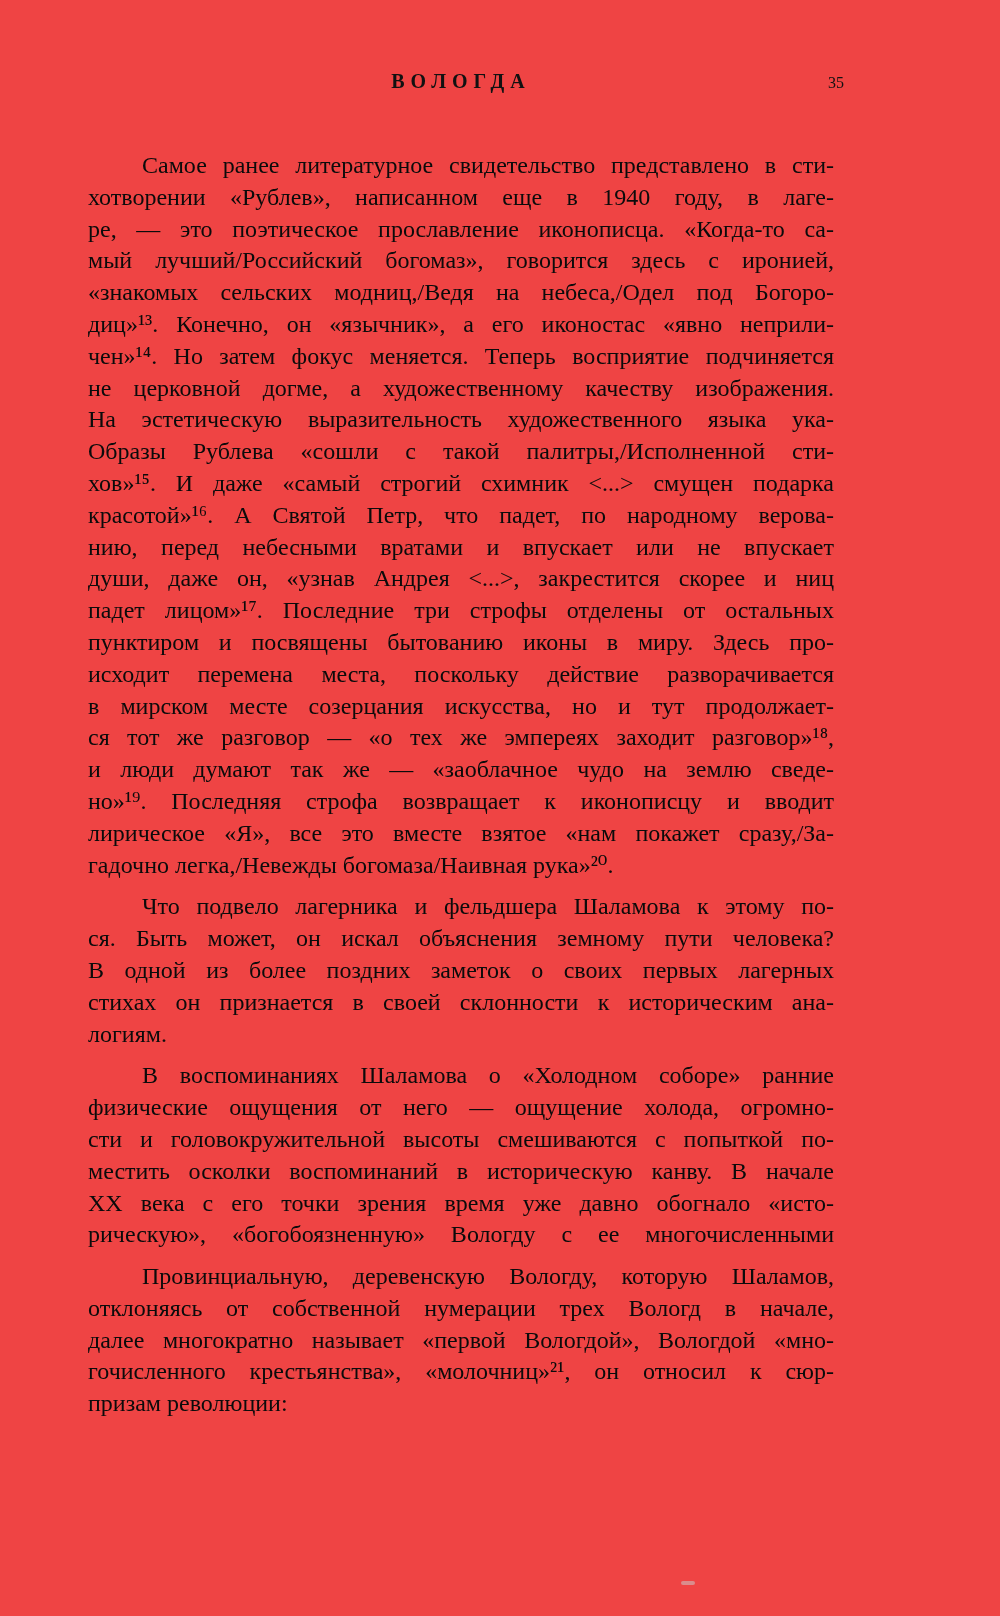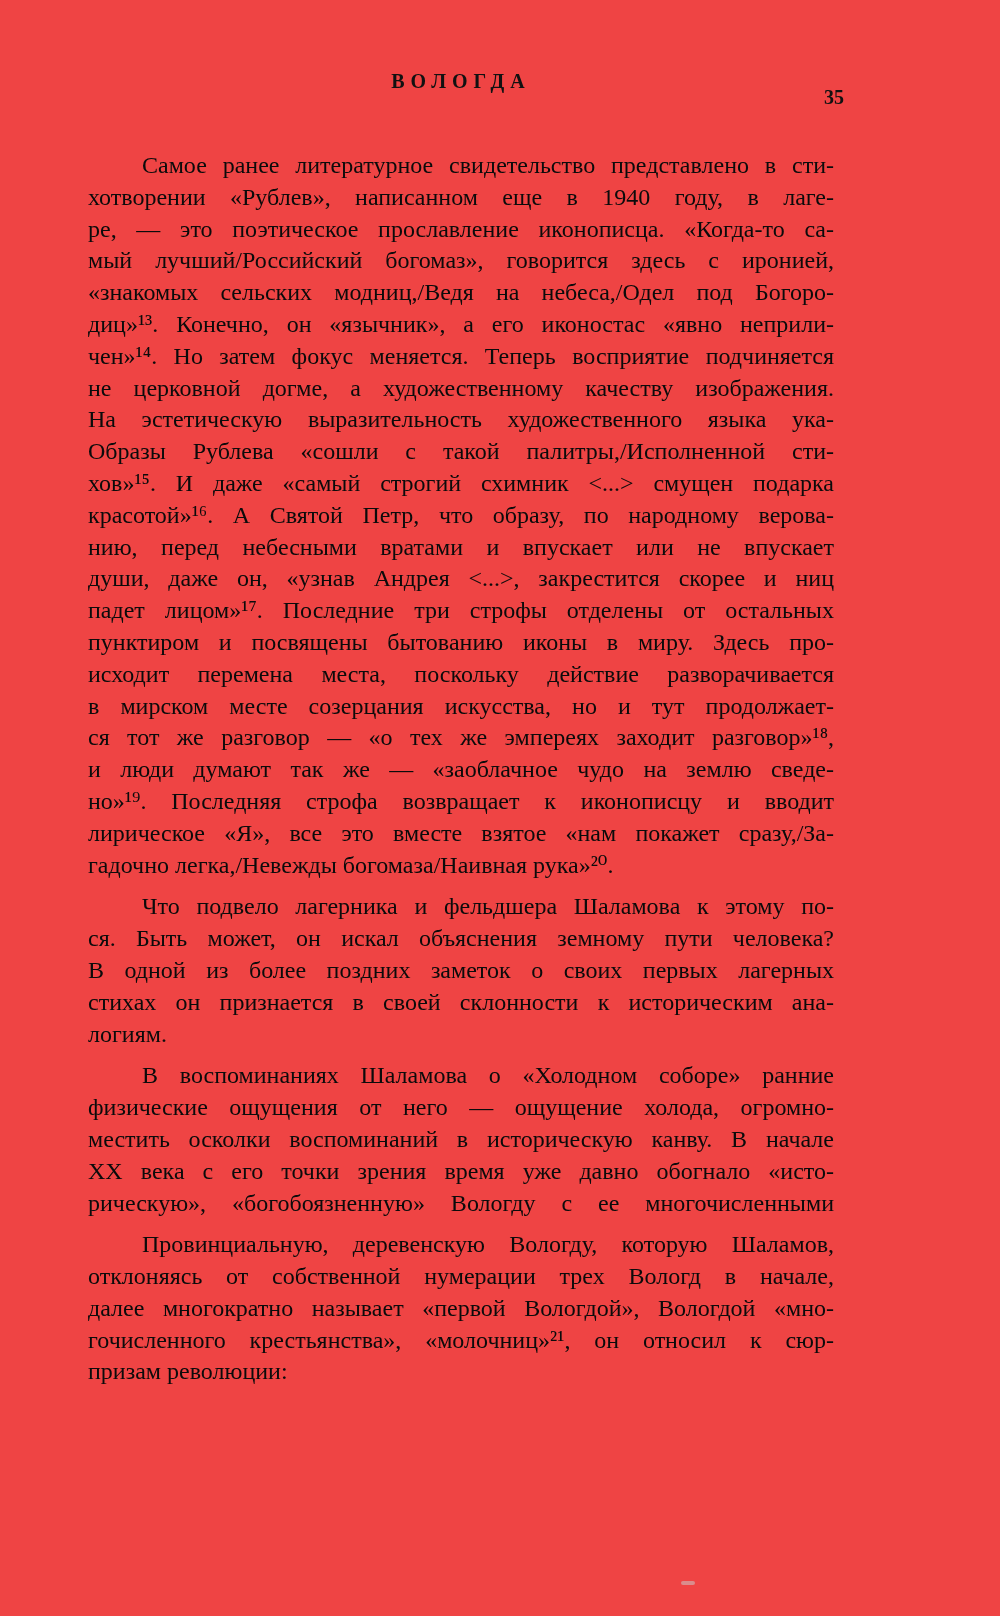--- a/index.html
+++ b/index.html
@@ -30,23 +30,23 @@
     top: 0;
     text-align: center;
     font-size: 20px;
     font-weight: bold;
     letter-spacing: 6px;
     color: #111;
   }
   .page-number {
     position: absolute;
     right: 0;
-    top: 16px;
-    font-size: 20px;
-    font-weight: bold;
+    top: 4px;
+    font-size: 16px;
+    font-weight: normal;
     color: #111;
   }
   .body-text {
     position: absolute;
     left: 78px;
     top: 140px;
     width: 766px;
     font-size: 24px;
     line-height: 31.8px;
     color: #0b0b0b;
@@ -95,21 +95,21 @@
         <div class="line">хотворении «Рублев», написанном еще в 1940 году, в лаге-</div>
         <div class="line">ре, — это поэтическое прославление иконописца. «Когда-то са-</div>
         <div class="line">мый лучший/Российский богомаз», говорится здесь с иронией,</div>
         <div class="line">«знакомых сельских модниц,/Ведя на небеса,/Одел под Богоро-</div>
         <div class="line">диц»¹³. Конечно, он «язычник», а его иконостас «явно неприли-</div>
         <div class="line">чен»¹⁴. Но затем фокус меняется. Теперь восприятие подчиняется</div>
         <div class="line">не церковной догме, а художественному качеству изображения.</div>
         <div class="line">На эстетическую выразительность художественного языка ука-</div>
         <div class="line">Образы Рублева «сошли с такой палитры,/Исполненной сти-</div>
         <div class="line">хов»¹⁵. И даже «самый строгий схимник &lt;...&gt; смущен подарка</div>
-        <div class="line">красотой»¹⁶. А Святой Петр, что образу, по народному верова-</div>
+        <div class="line">красотой»¹⁶. А Святой Петр, что падет, по народному верова-</div>
         <div class="line">нию, перед небесными вратами и впускает или не впускает</div>
         <div class="line">души, даже он, «узнав Андрея &lt;...&gt;, закрестится скорее и ниц</div>
         <div class="line">падет лицом»¹⁷. Последние три строфы отделены от остальных</div>
         <div class="line">пунктиром и посвящены бытованию иконы в миру. Здесь про-</div>
         <div class="line">исходит перемена места, поскольку действие разворачивается</div>
         <div class="line">в мирском месте созерцания искусства, но и тут продолжает-</div>
         <div class="line">ся тот же разговор — «о тех же эмпереях заходит разговор»¹⁸,</div>
         <div class="line">и люди думают так же — «заоблачное чудо на землю сведе-</div>
         <div class="line">но»¹⁹. Последняя строфа возвращает к иконописцу и вводит</div>
         <div class="line">лирическое «Я», все это вместе взятое «нам покажет сразу,/За-</div>
@@ -118,20 +118,21 @@
       <div class="paragraph">
         <div class="line first">Что подвело лагерника и фельдшера Шаламова к этому по-</div>
         <div class="line">ся. Быть может, он искал объяснения земному пути человека?</div>
         <div class="line">В одной из более поздних заметок о своих первых лагерных</div>
         <div class="line">стихах он признается в своей склонности к историческим ана-</div>
         <div class="line last">логиям.</div>
       </div>
       <div class="paragraph">
         <div class="line first">В воспоминаниях Шаламова о «Холодном соборе» ранние</div>
         <div class="line">физические ощущения от него — ощущение холода, огромно-</div>
+        <div class="line">сти и головокружительной высоты смешиваются с попыткой по-</div>
         <div class="line">местить осколки воспоминаний в историческую канву. В начале</div>
         <div class="line">ХХ века с его точки зрения время уже давно обогнало «исто-</div>
         <div class="line">рическую», «богобоязненную» Вологду с ее многочисленными</div>
       </div>
       <div class="paragraph">
         <div class="line first">Провинциальную, деревенскую Вологду, которую Шаламов,</div>
         <div class="line">отклоняясь от собственной нумерации трех Вологд в начале,</div>
         <div class="line">далее многократно называет «первой Вологдой», Вологдой «мно-</div>
         <div class="line">гочисленного крестьянства», «молочниц»²¹, он относил к сюр-</div>
         <div class="line last">призам революции:</div>

